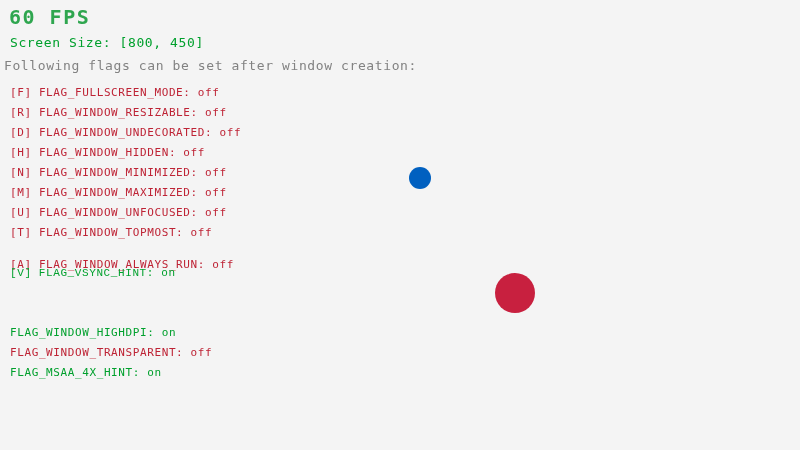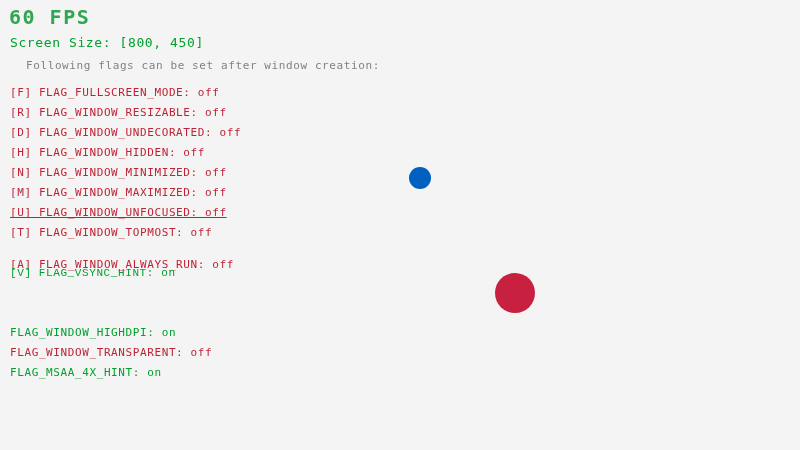--- a/index.html
+++ b/index.html
@@ -44,22 +44,22 @@
   #screen-size-label {
     left: 10px;
     top: 37px;
     font-size: 13px;
     line-height: 12px;
     color: #00a02d;
     letter-spacing: 0.6px;
   }
 
   .section-header {
-    left: 26px;
-    font-size: 11px;
+    left: 4px;
+    font-size: 13px;
     line-height: 12px;
     color: #828282;
     letter-spacing: 0.6px;
   }
 
   .flag-line {
     left: 10px;
     font-size: 11px;
     line-height: 12px;
     letter-spacing: 0.6px;
@@ -99,21 +99,21 @@
 
   <div class="txt section-header" style="top:60px;">Following flags can be set after window creation:</div>
 
   <div id="runtime-flags-list">
       <div class="txt flag-line flag-off" style="top: 80px;">[F] FLAG_FULLSCREEN_MODE: off</div>
       <div class="txt flag-line flag-off" style="top: 100px; text-align: right;">[R] FLAG_WINDOW_RESIZABLE: off</div>
       <div class="txt flag-line flag-off" style="top: 120px;">[D] FLAG_WINDOW_UNDECORATED: off</div>
       <div class="txt flag-line flag-off" style="top: 140px;">[H] FLAG_WINDOW_HIDDEN: off</div>
       <div class="txt flag-line flag-off" style="top: 160px;">[N] FLAG_WINDOW_MINIMIZED: off</div>
       <div class="txt flag-line flag-off" style="top: 180px;">[M] FLAG_WINDOW_MAXIMIZED: off</div>
-      <div class="txt flag-line flag-off" style="top: 200px; text-decoration: underline;">[U] FLAG_WINDOW_UNFOCUSED: off</div>
+      <div class="txt flag-line flag-off" style="top: 200px;">[U] FLAG_WINDOW_UNFOCUSED: off</div>
       <div class="txt flag-line flag-off" style="top: 220px;">[T] FLAG_WINDOW_TOPMOST: off</div>
       <div class="txt flag-line flag-off" style="top: 252px;">[A] FLAG_WINDOW_ALWAYS_RUN: off</div>
       <div class="txt flag-line flag-on" style="top: 260px; font-family: Liberation Mono, monospace;">[V] FLAG_VSYNC_HINT: on</div>
     </div>
 
 
   <div id="creation-flags-list">
       <div class="txt flag-line flag-on" style="top: 320px;">FLAG_WINDOW_HIGHDPI: on</div>
       <div class="txt flag-line flag-off" style="top: 340px;">FLAG_WINDOW_TRANSPARENT: off</div>
       <div class="txt flag-line flag-on" style="top: 360px;">FLAG_MSAA_4X_HINT: on</div>

